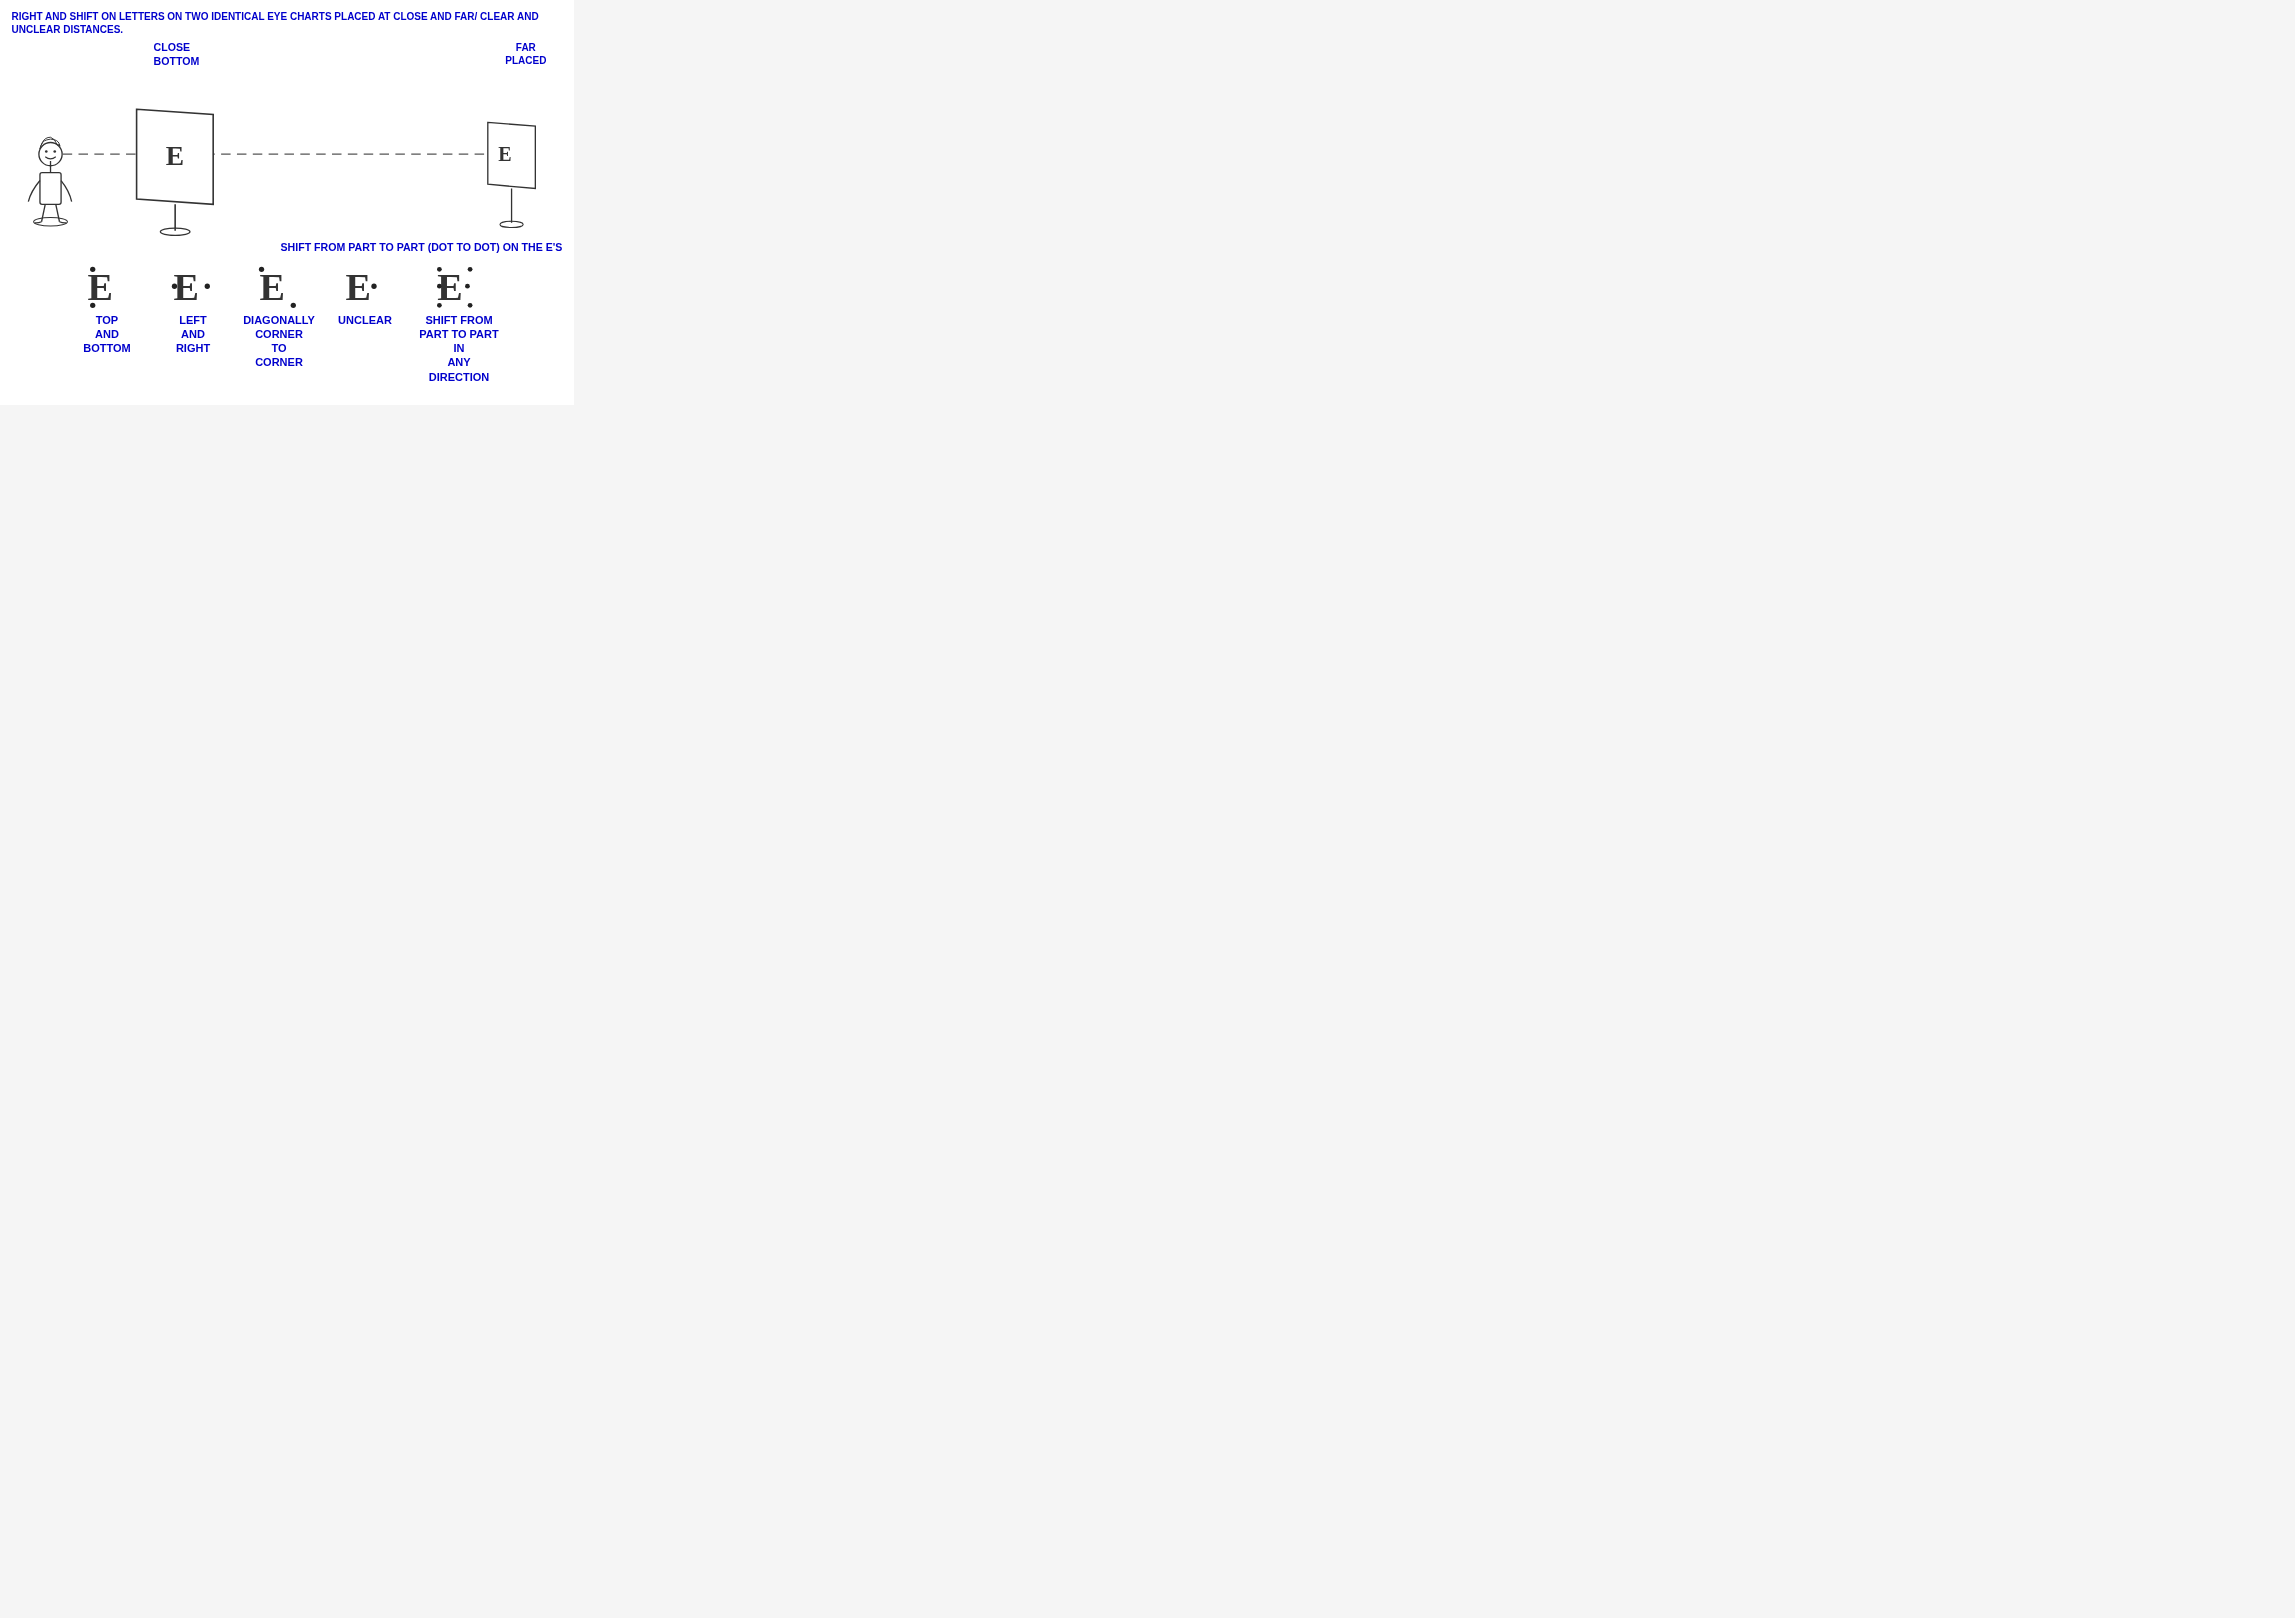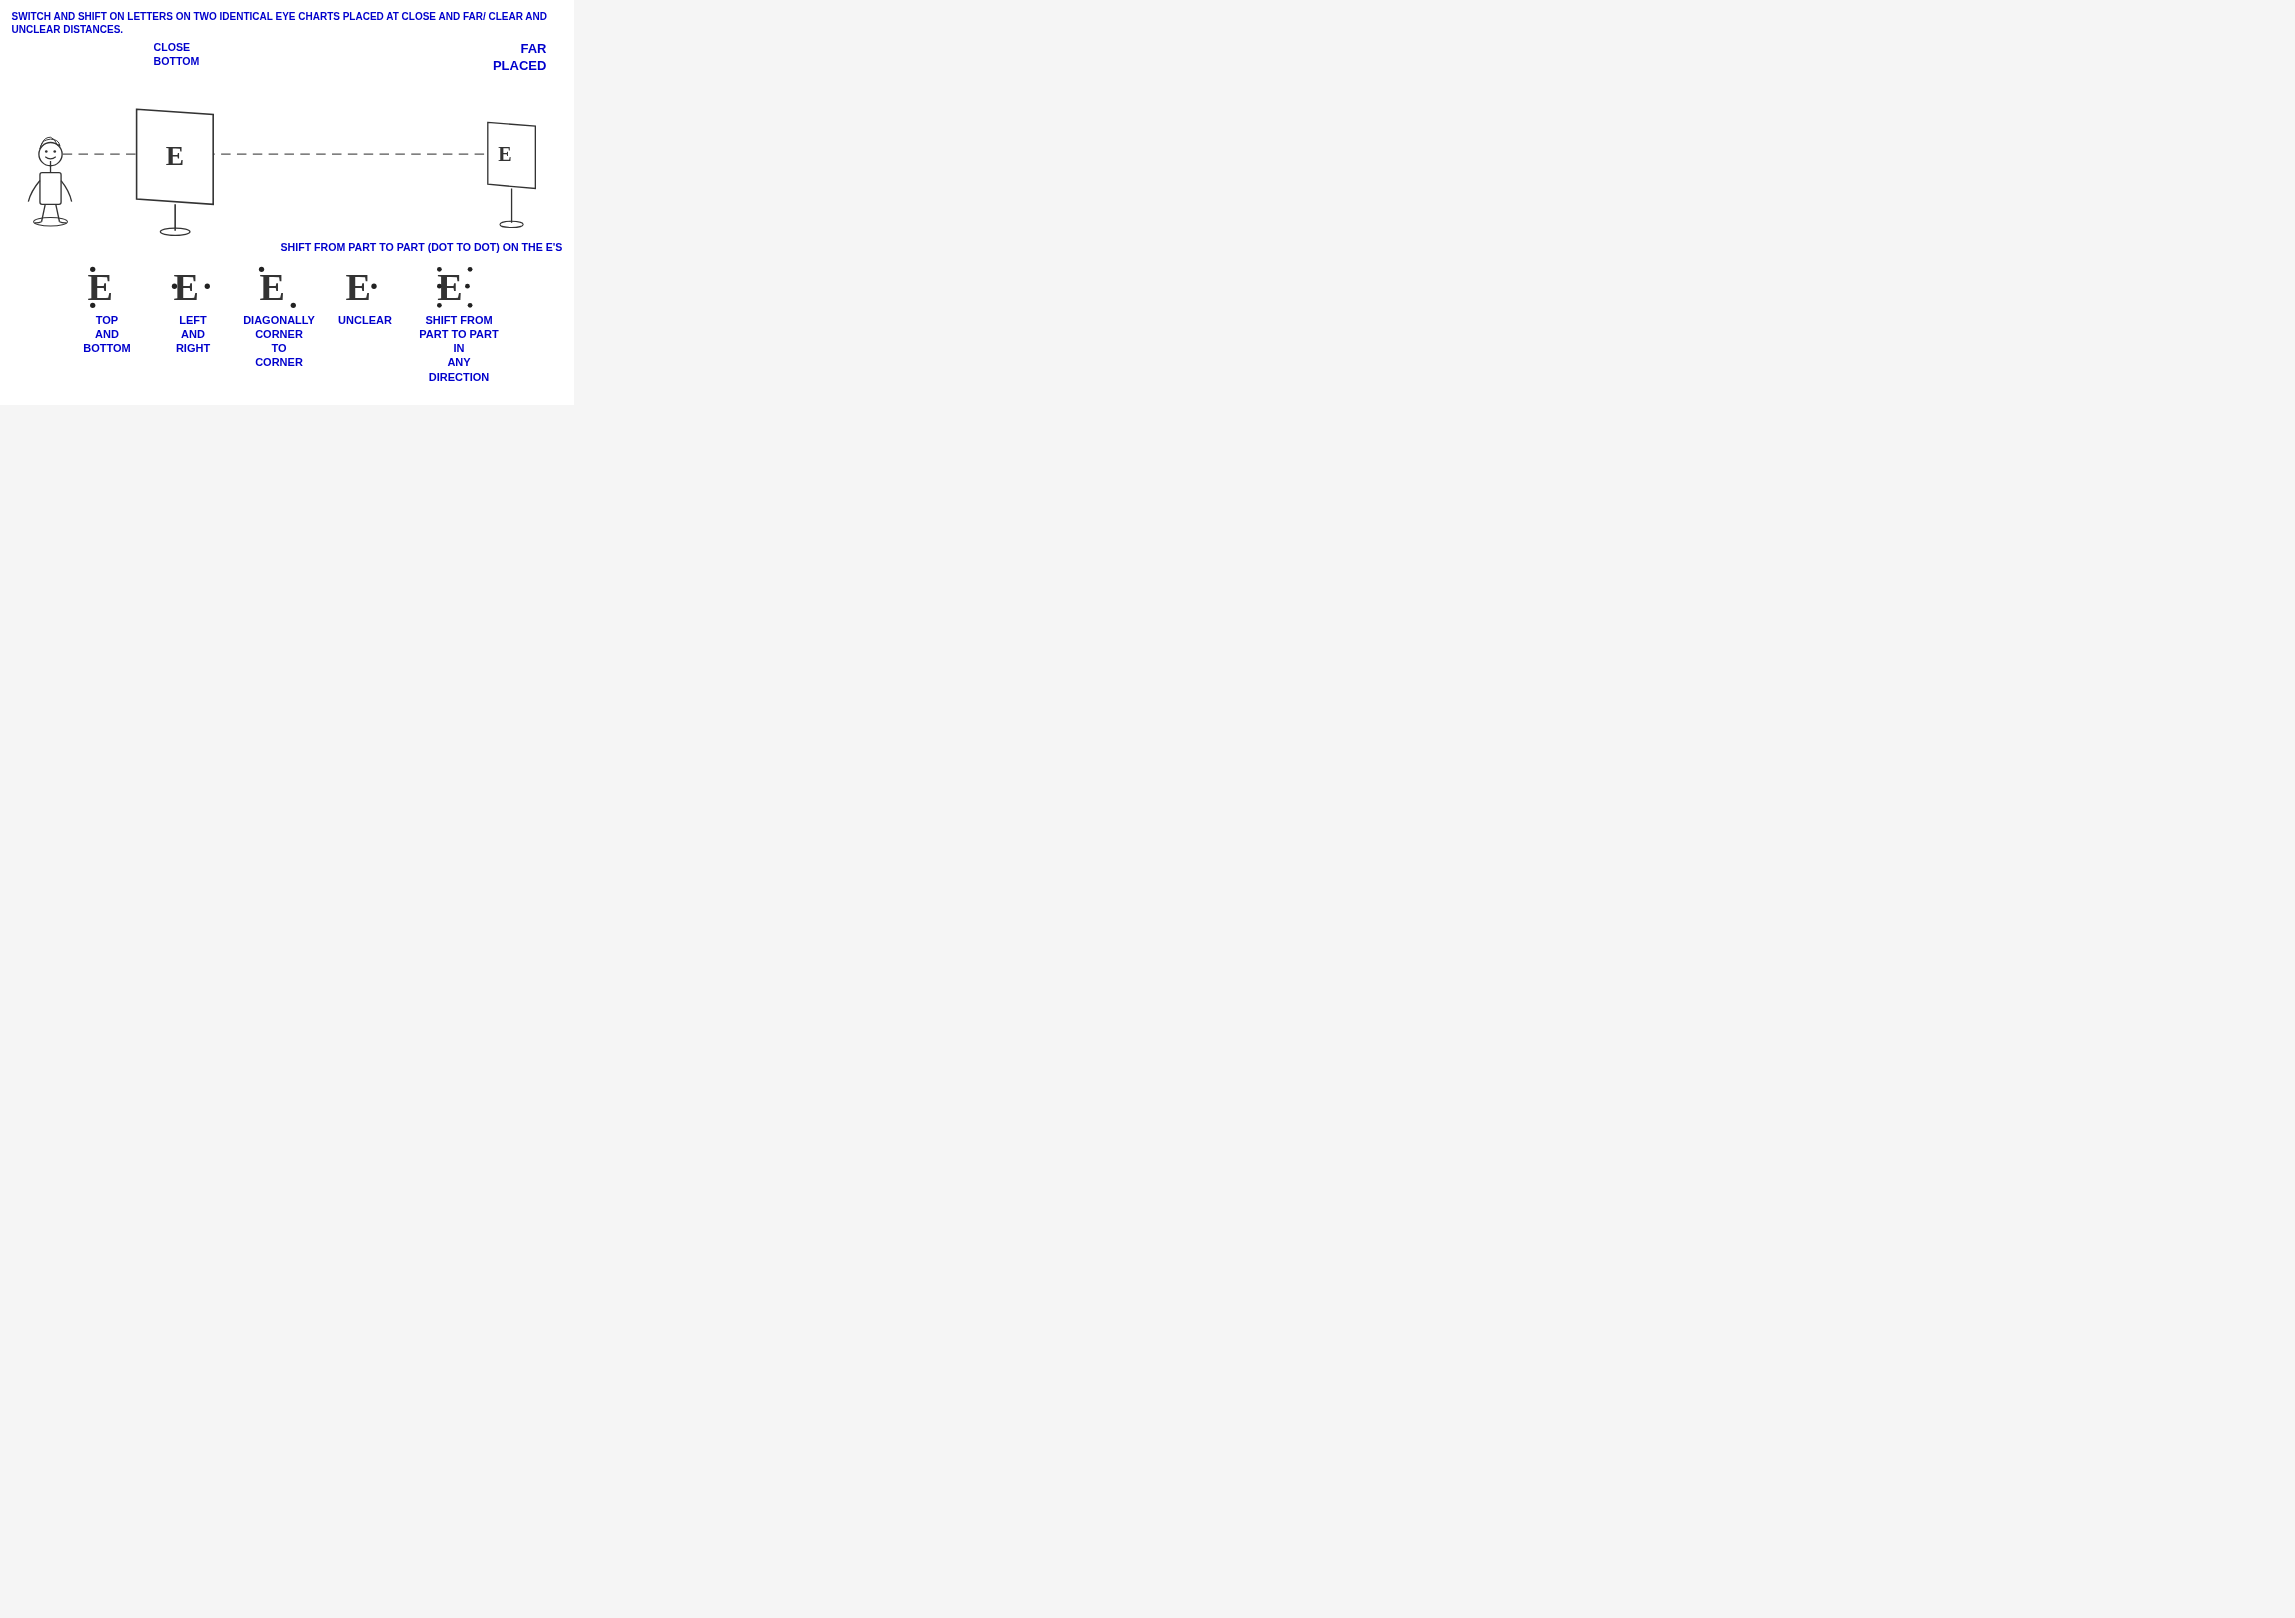--- a/index.html
+++ b/index.html
@@ -47,25 +47,25 @@
       font-weight: bold;
       color: #0000cc;
       line-height: 1.3;
       text-align: left;
       margin-left: 36px;
     }
     .far-label {
       position: absolute;
       right: 16px;
       top: 0px;
-      font-size: 13px;
-      font-weight: bold;
-      color: #0000cc;
-      line-height: 1.3;
-      text-align: right;
+      font-size: 10px;
+      font-weight: bold;
+      color: #0000cc;
+      line-height: 1.3;
+      text-align: center;
     }
 
     
     .main-svg {
       position: absolute;
       top: 26.4px;
       left: 0;
       width: 574px;
       height: 169px;
     }
@@ -107,21 +107,21 @@
       text-align: center;
       line-height: 1.3;
       margin-top: 2.1px;
     }
   </style>
 </head>
 <body>
 
 <div class="page">
 
-  <div class="title">SWITCH AND SHIFT ON LETTERS ON TWO IDENTICAL EYE CHARTS PLACED AT CLOSE AND FAR/ CLEAR AND UNCLEAR DISTANCES.</div>
+  <div class="title">RIGHT AND SHIFT ON LETTERS ON TWO IDENTICAL EYE CHARTS PLACED AT CLOSE AND FAR/ CLEAR AND UNCLEAR DISTANCES.</div>
 
   <div class="illustration-area">
 
     <div class="close-label">
       <div>CLOSE</div>
       <div>BOTTOM</div>
     </div>
 
     <div class="far-label">
       <div>FAR</div>

